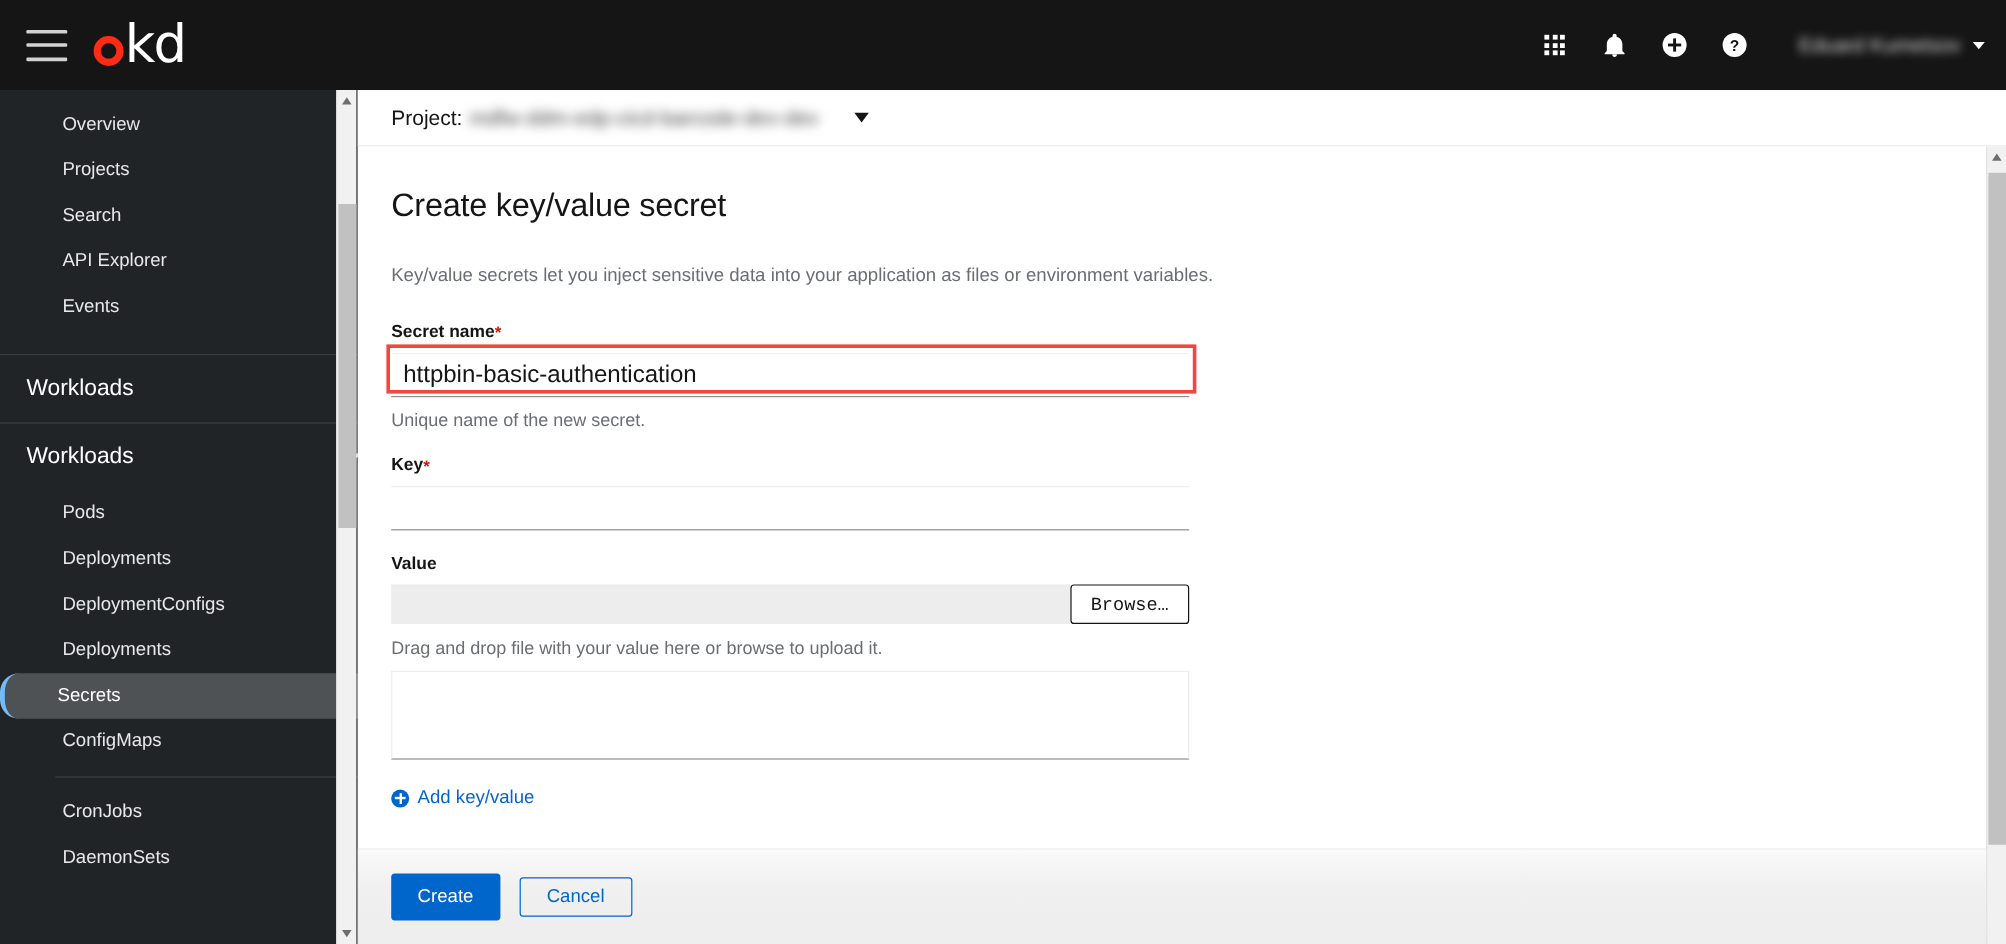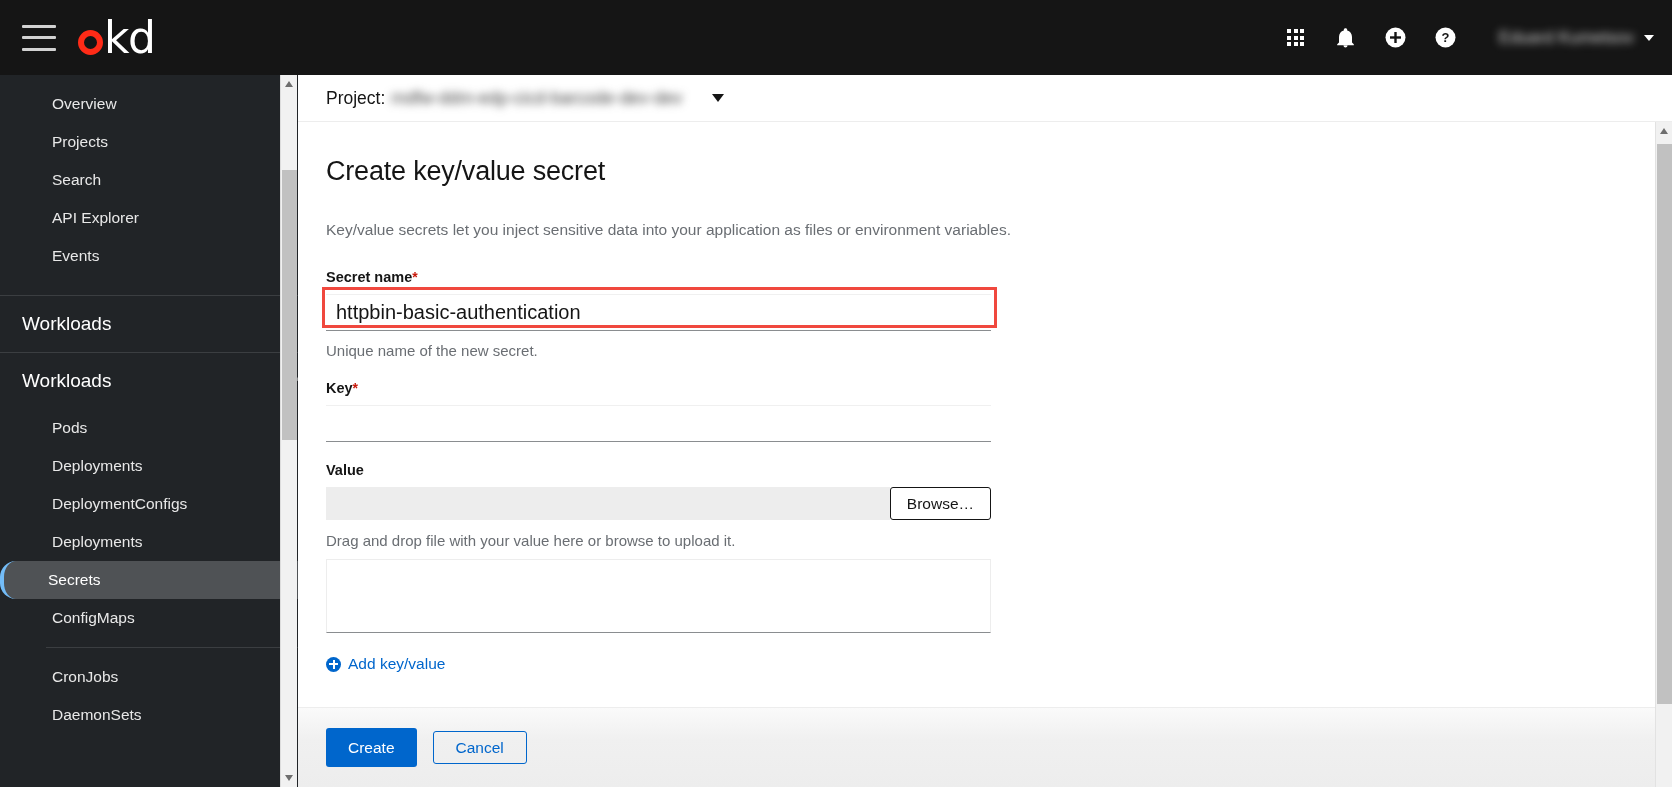--- a/index.html
+++ b/index.html
@@ -146,21 +146,21 @@
   .help-text { font-size: 15px; color: #6a6e73; }
 
   .file-row { display: flex; width: 665px; align-items: stretch; }
   .file-fake {
     flex: 1; background: #ededed; border: none; height: 33px;
   }
   .browse-btn {
     height: 33px; padding: 0 16px; background: #fff;
     border: 1px solid #151515; border-radius: 3px;
     font-size: 15.5px; color: #151515; cursor: pointer;
-    font-family: Liberation Sans, sans-serif;
+    font-family: Liberation Mono, monospace;
   }
 
   .value-area {
     width: 665px; height: 74px; resize: none;
     border: 1px solid #ededed; border-bottom: 1px solid #8a8d90;
     outline: none; font-family: "Liberation Sans", sans-serif;
     font-size: 15px; padding: 8px 10px; background: #fff;
   }
 
   .add-link {

